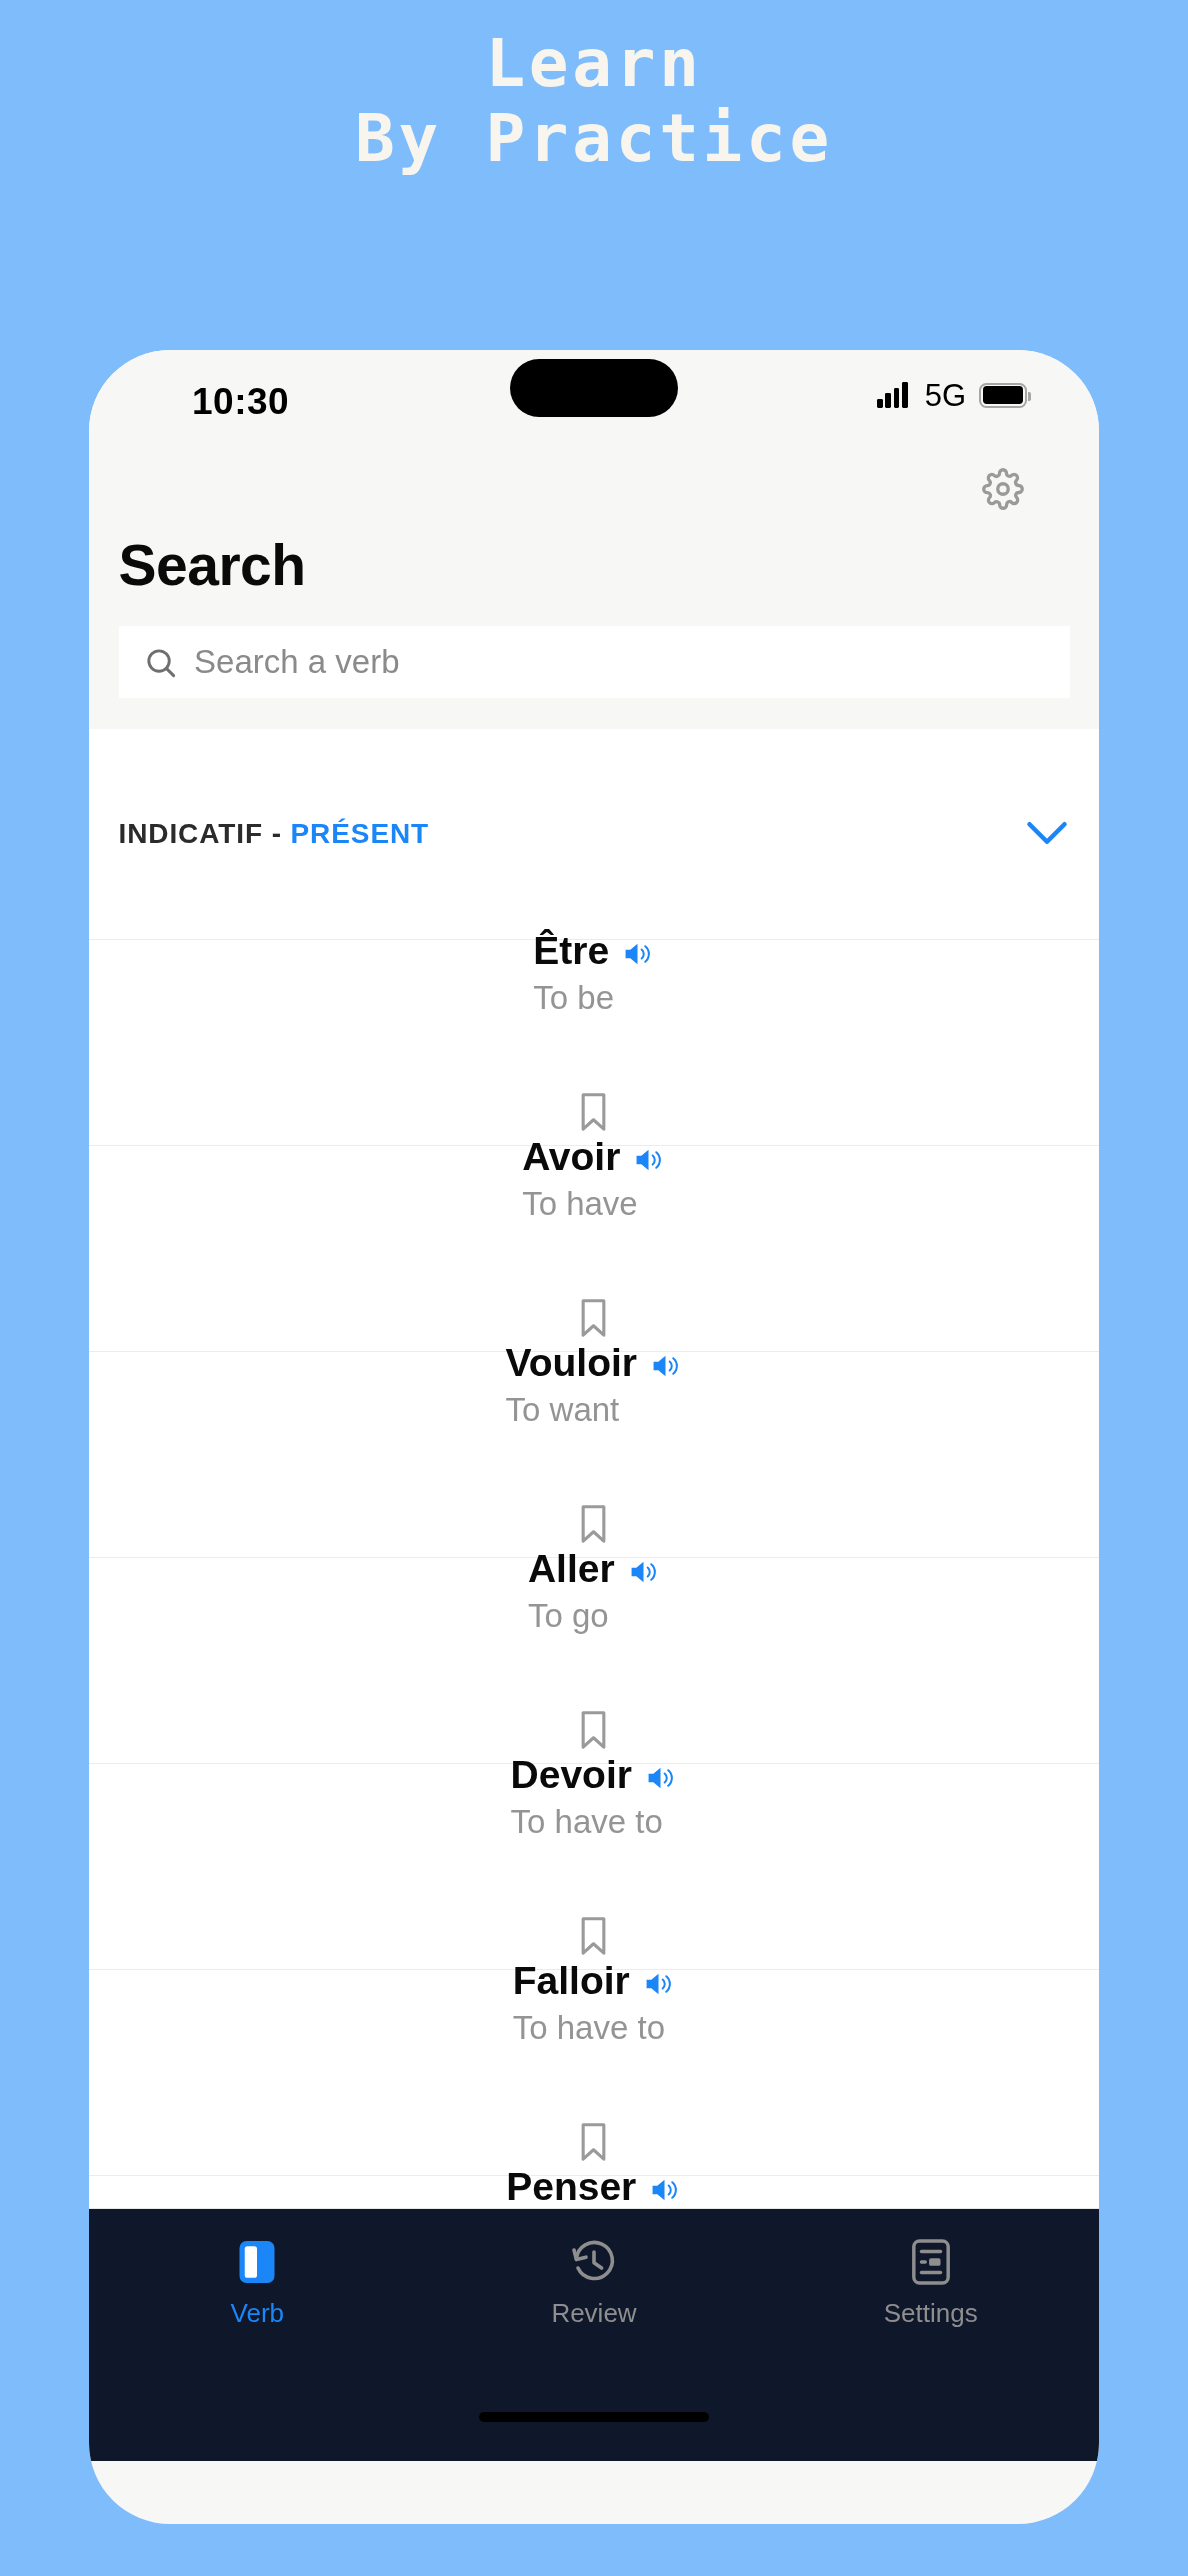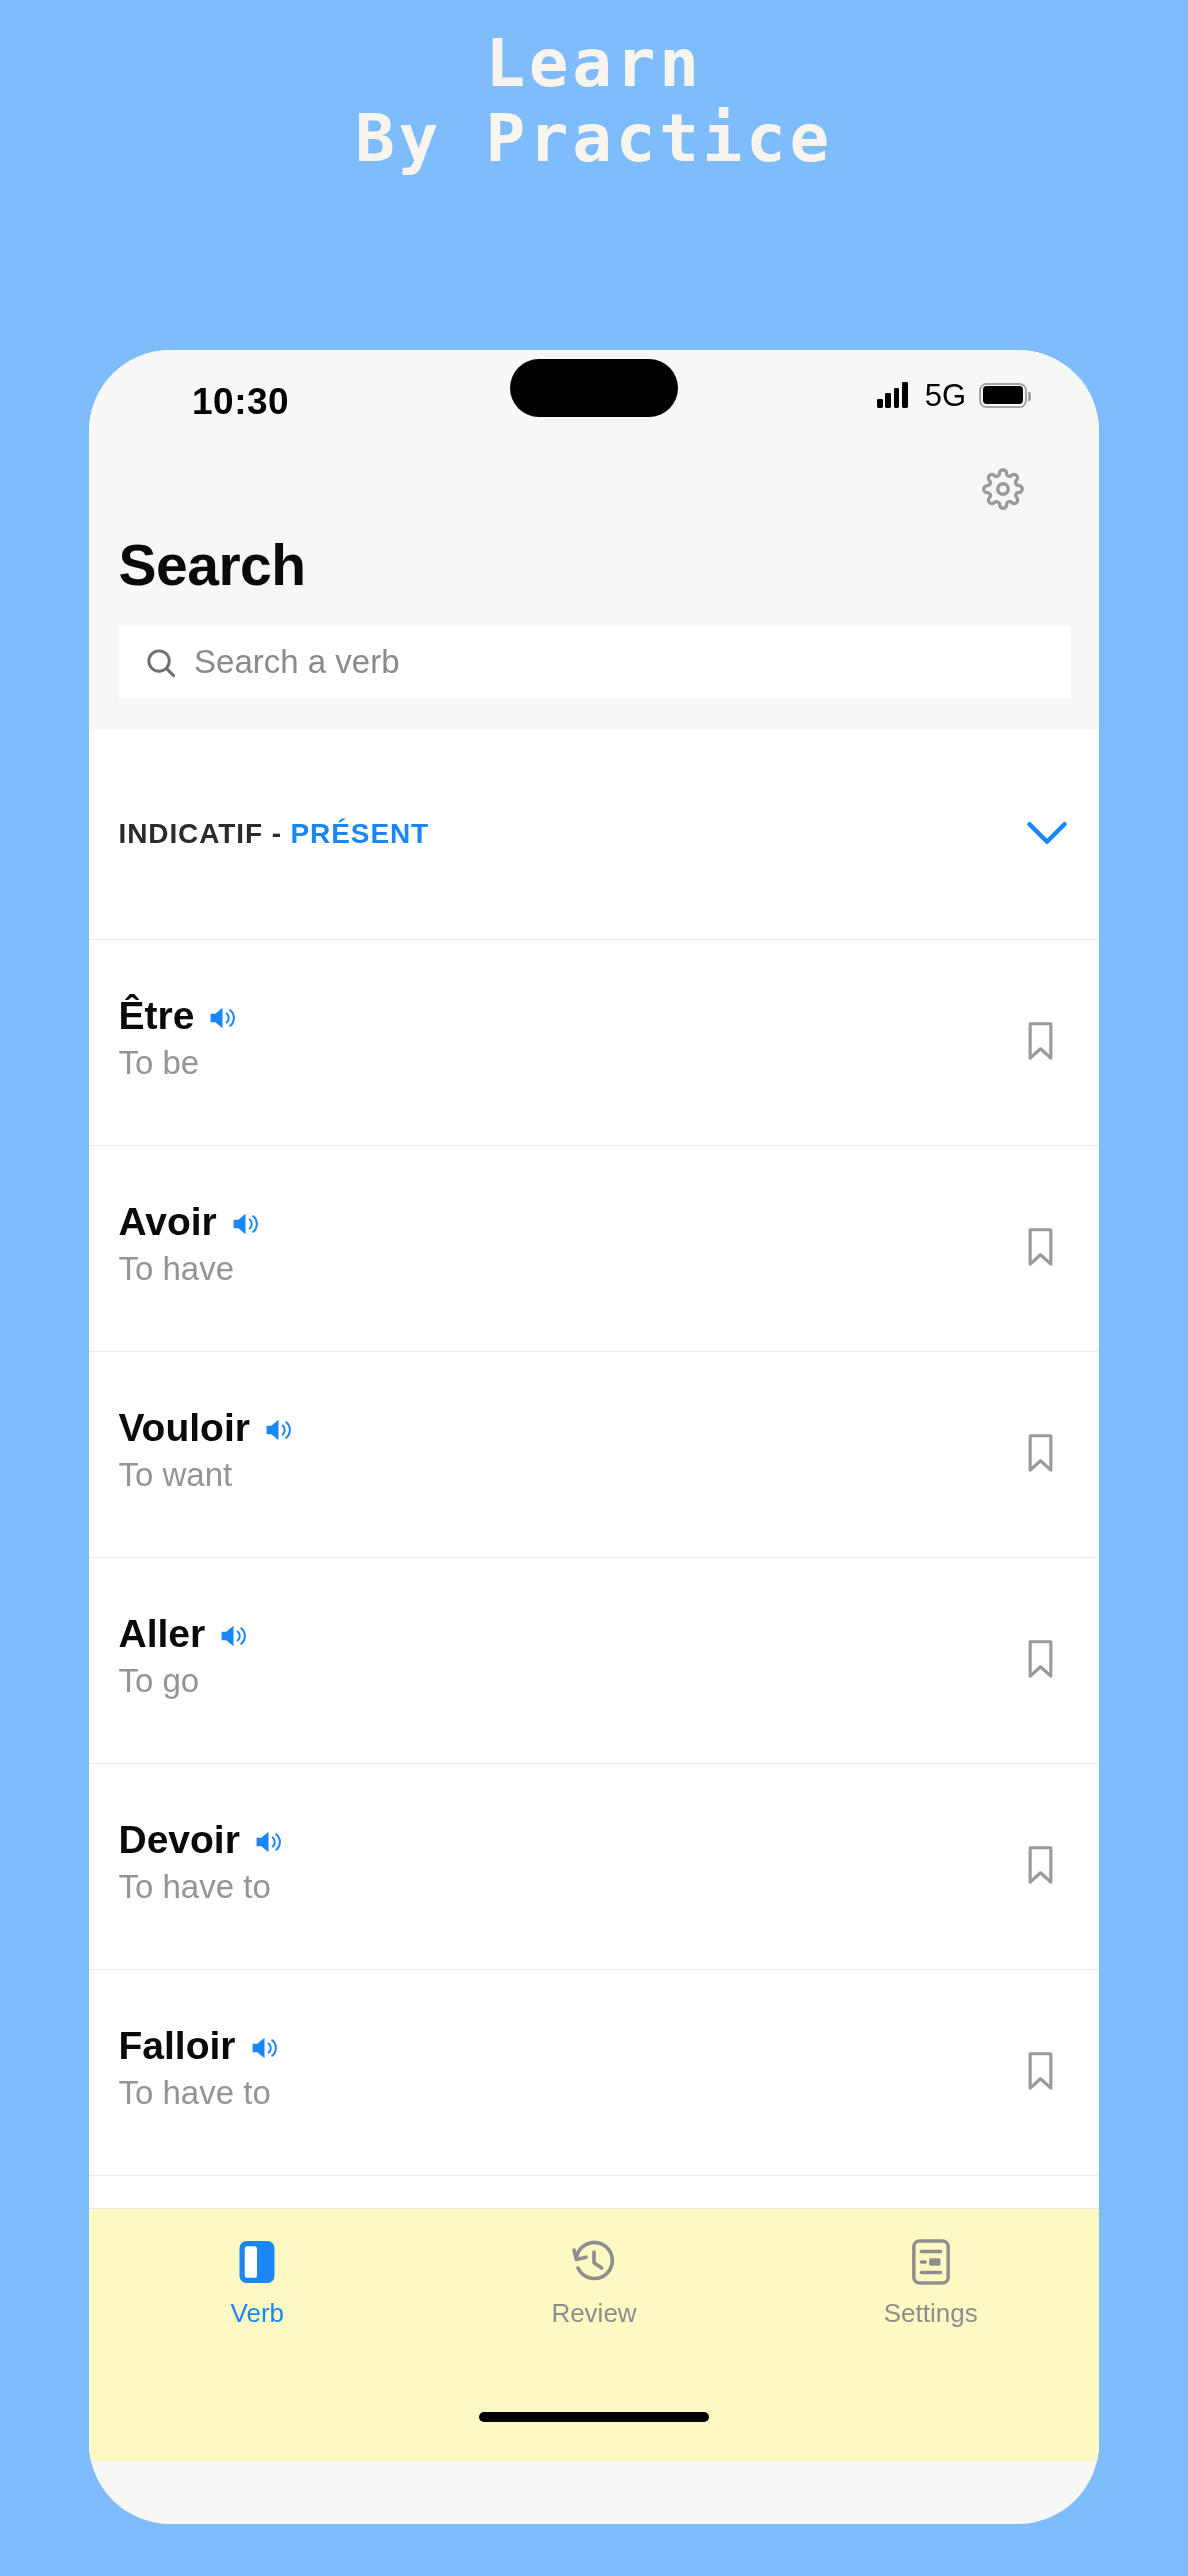--- a/index.html
+++ b/index.html
@@ -216,20 +216,21 @@
   .tense-label .tense { color: #1a86f7; }
 
   .verb-row {
     height: 206px;
     display: flex;
     align-items: center;
     justify-content: space-between;
     padding: 0 31px 0 29.5px;
     box-sizing: border-box;
     border-bottom: 1.8px solid #ececec;
+    flex-direction: column;
   }
   .verb-left {
     display: flex;
     flex-direction: column;
     justify-content: center;
     margin-top: -9.2px;
   }
   .verb-title-line {
     display: flex;
     align-items: center;
@@ -260,21 +261,21 @@
     height: 64px;
   }
 
   
   .tabbar {
     position: absolute;
     left: 0;
     bottom: 0;
     width: 100%;
     height: 253px;
-    background: #fef9c3;
+    background: #0f172a;
     border-top: 0.9px solid #e6e6e6;
     display: flex;
     align-items: flex-start;
     padding-top: 28px;
     box-sizing: border-box;
   }
   .tab {
     flex: 1;
     display: flex;
     flex-direction: column;

